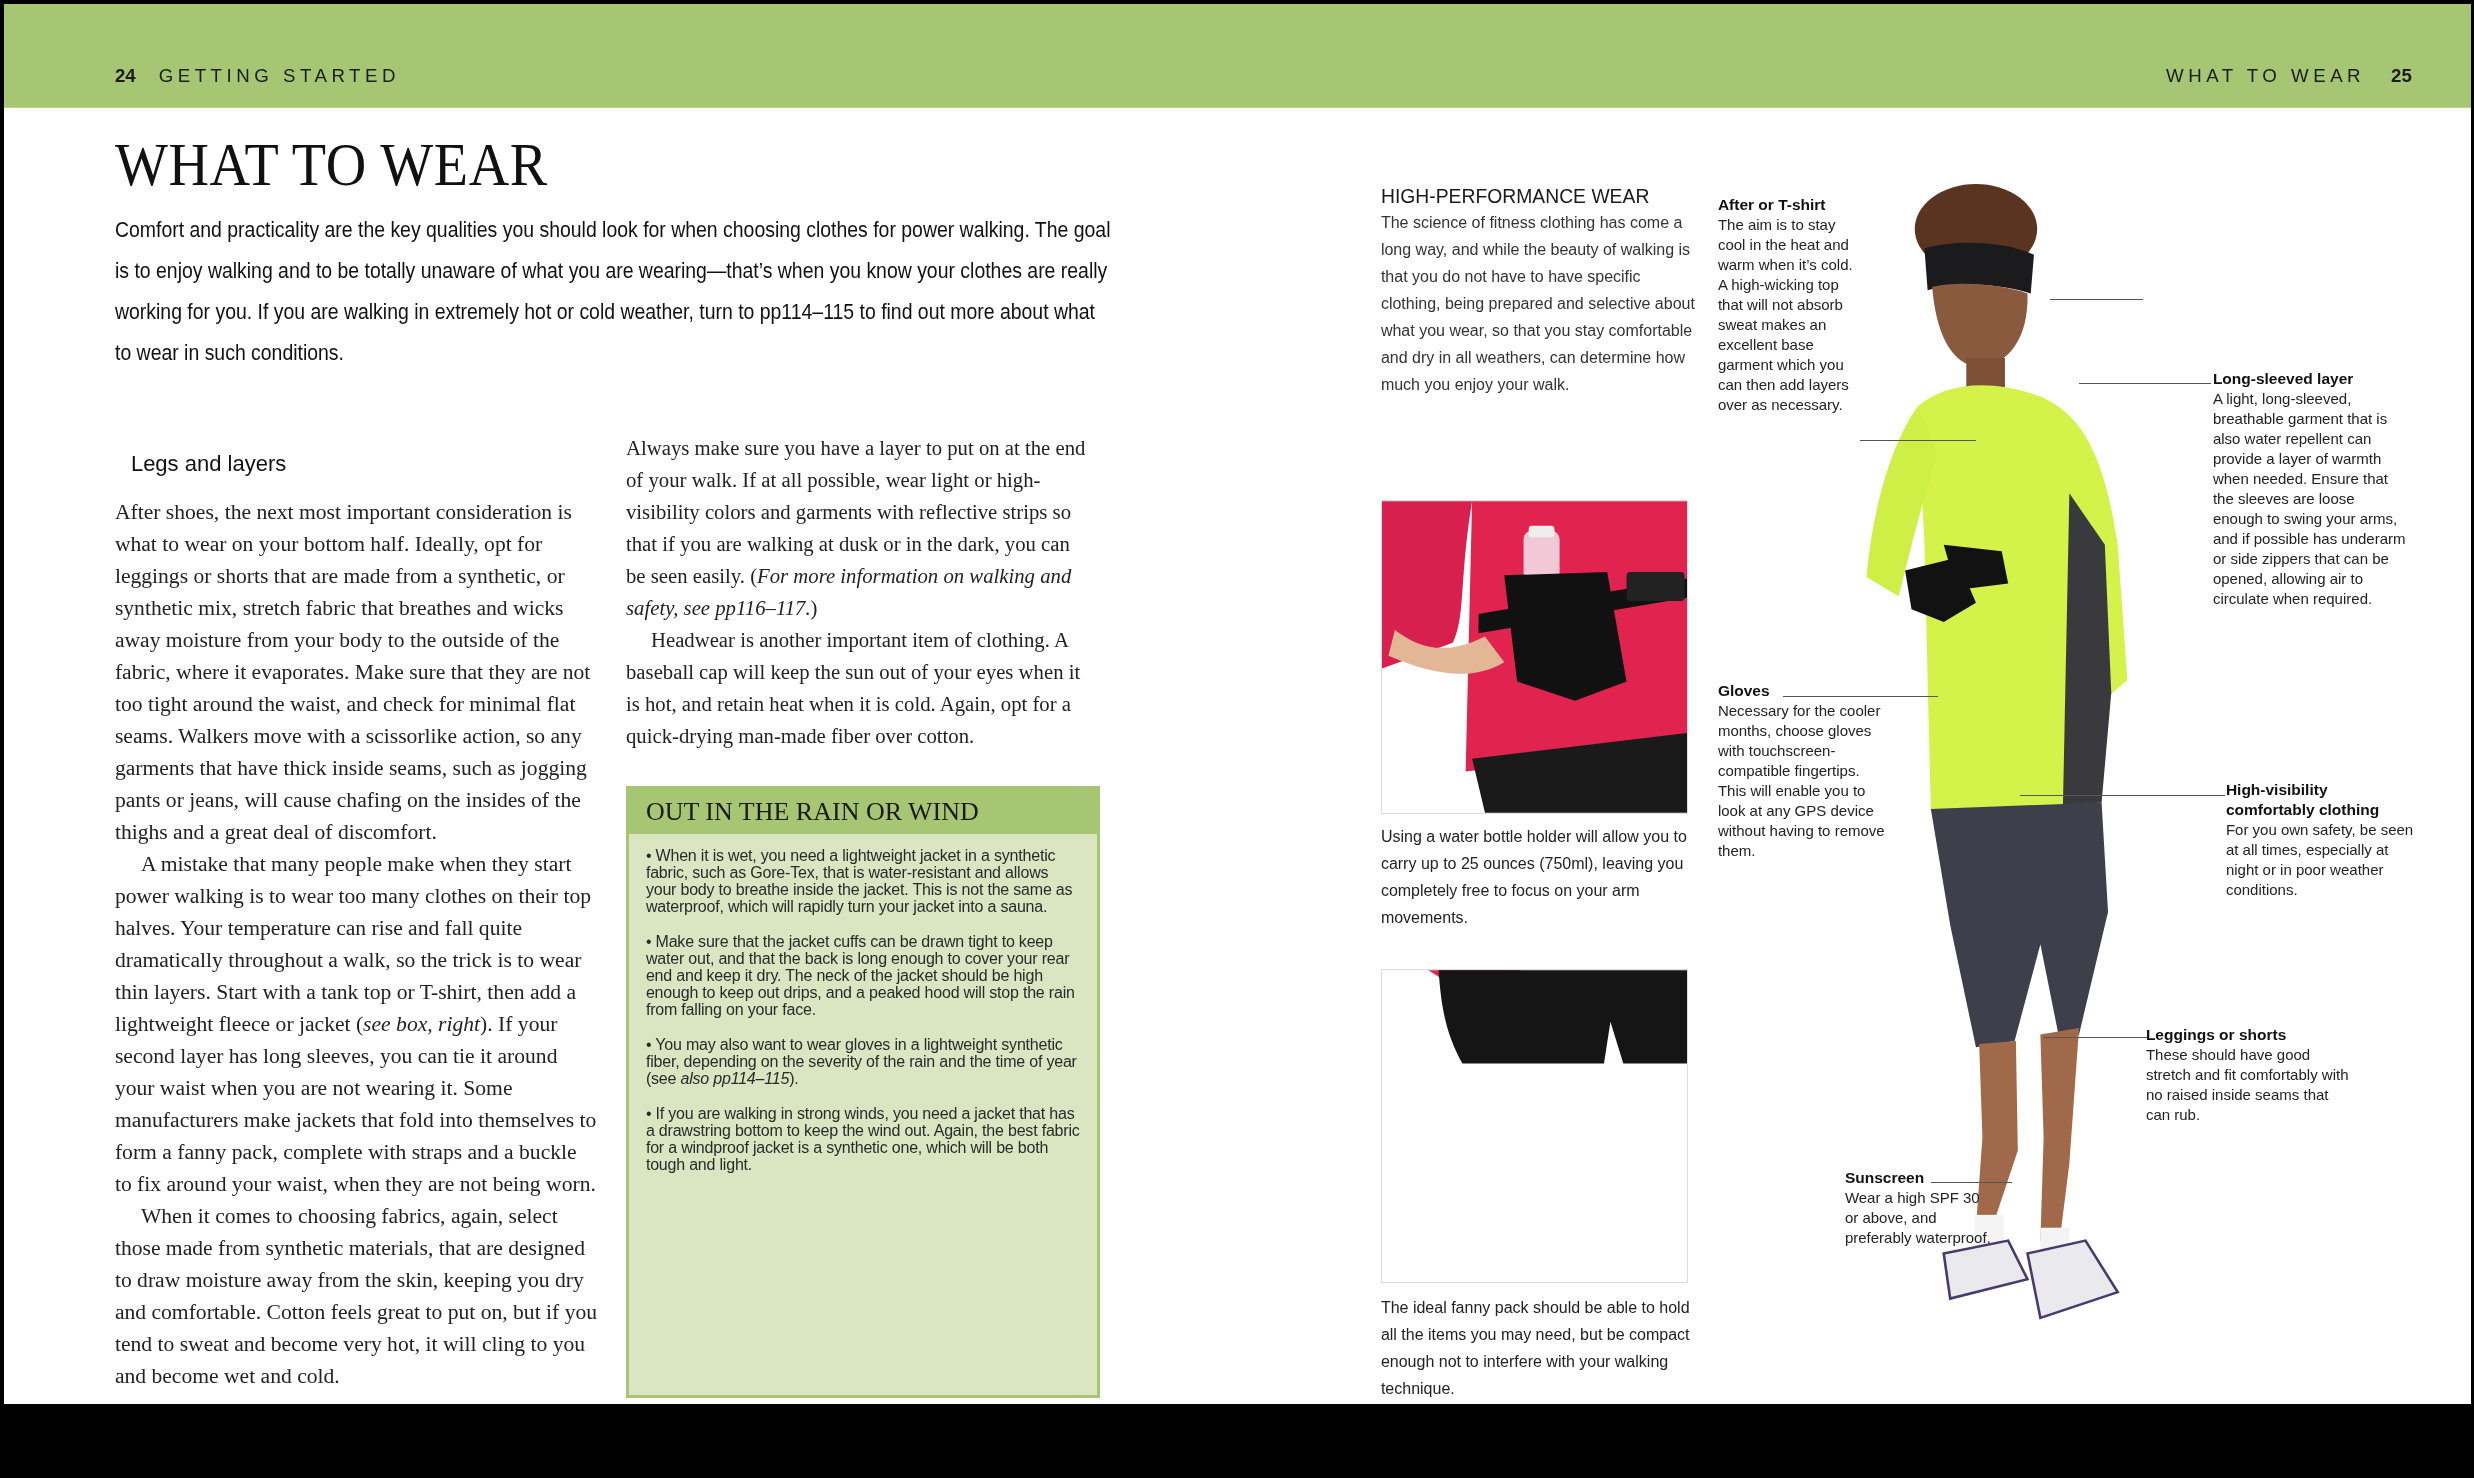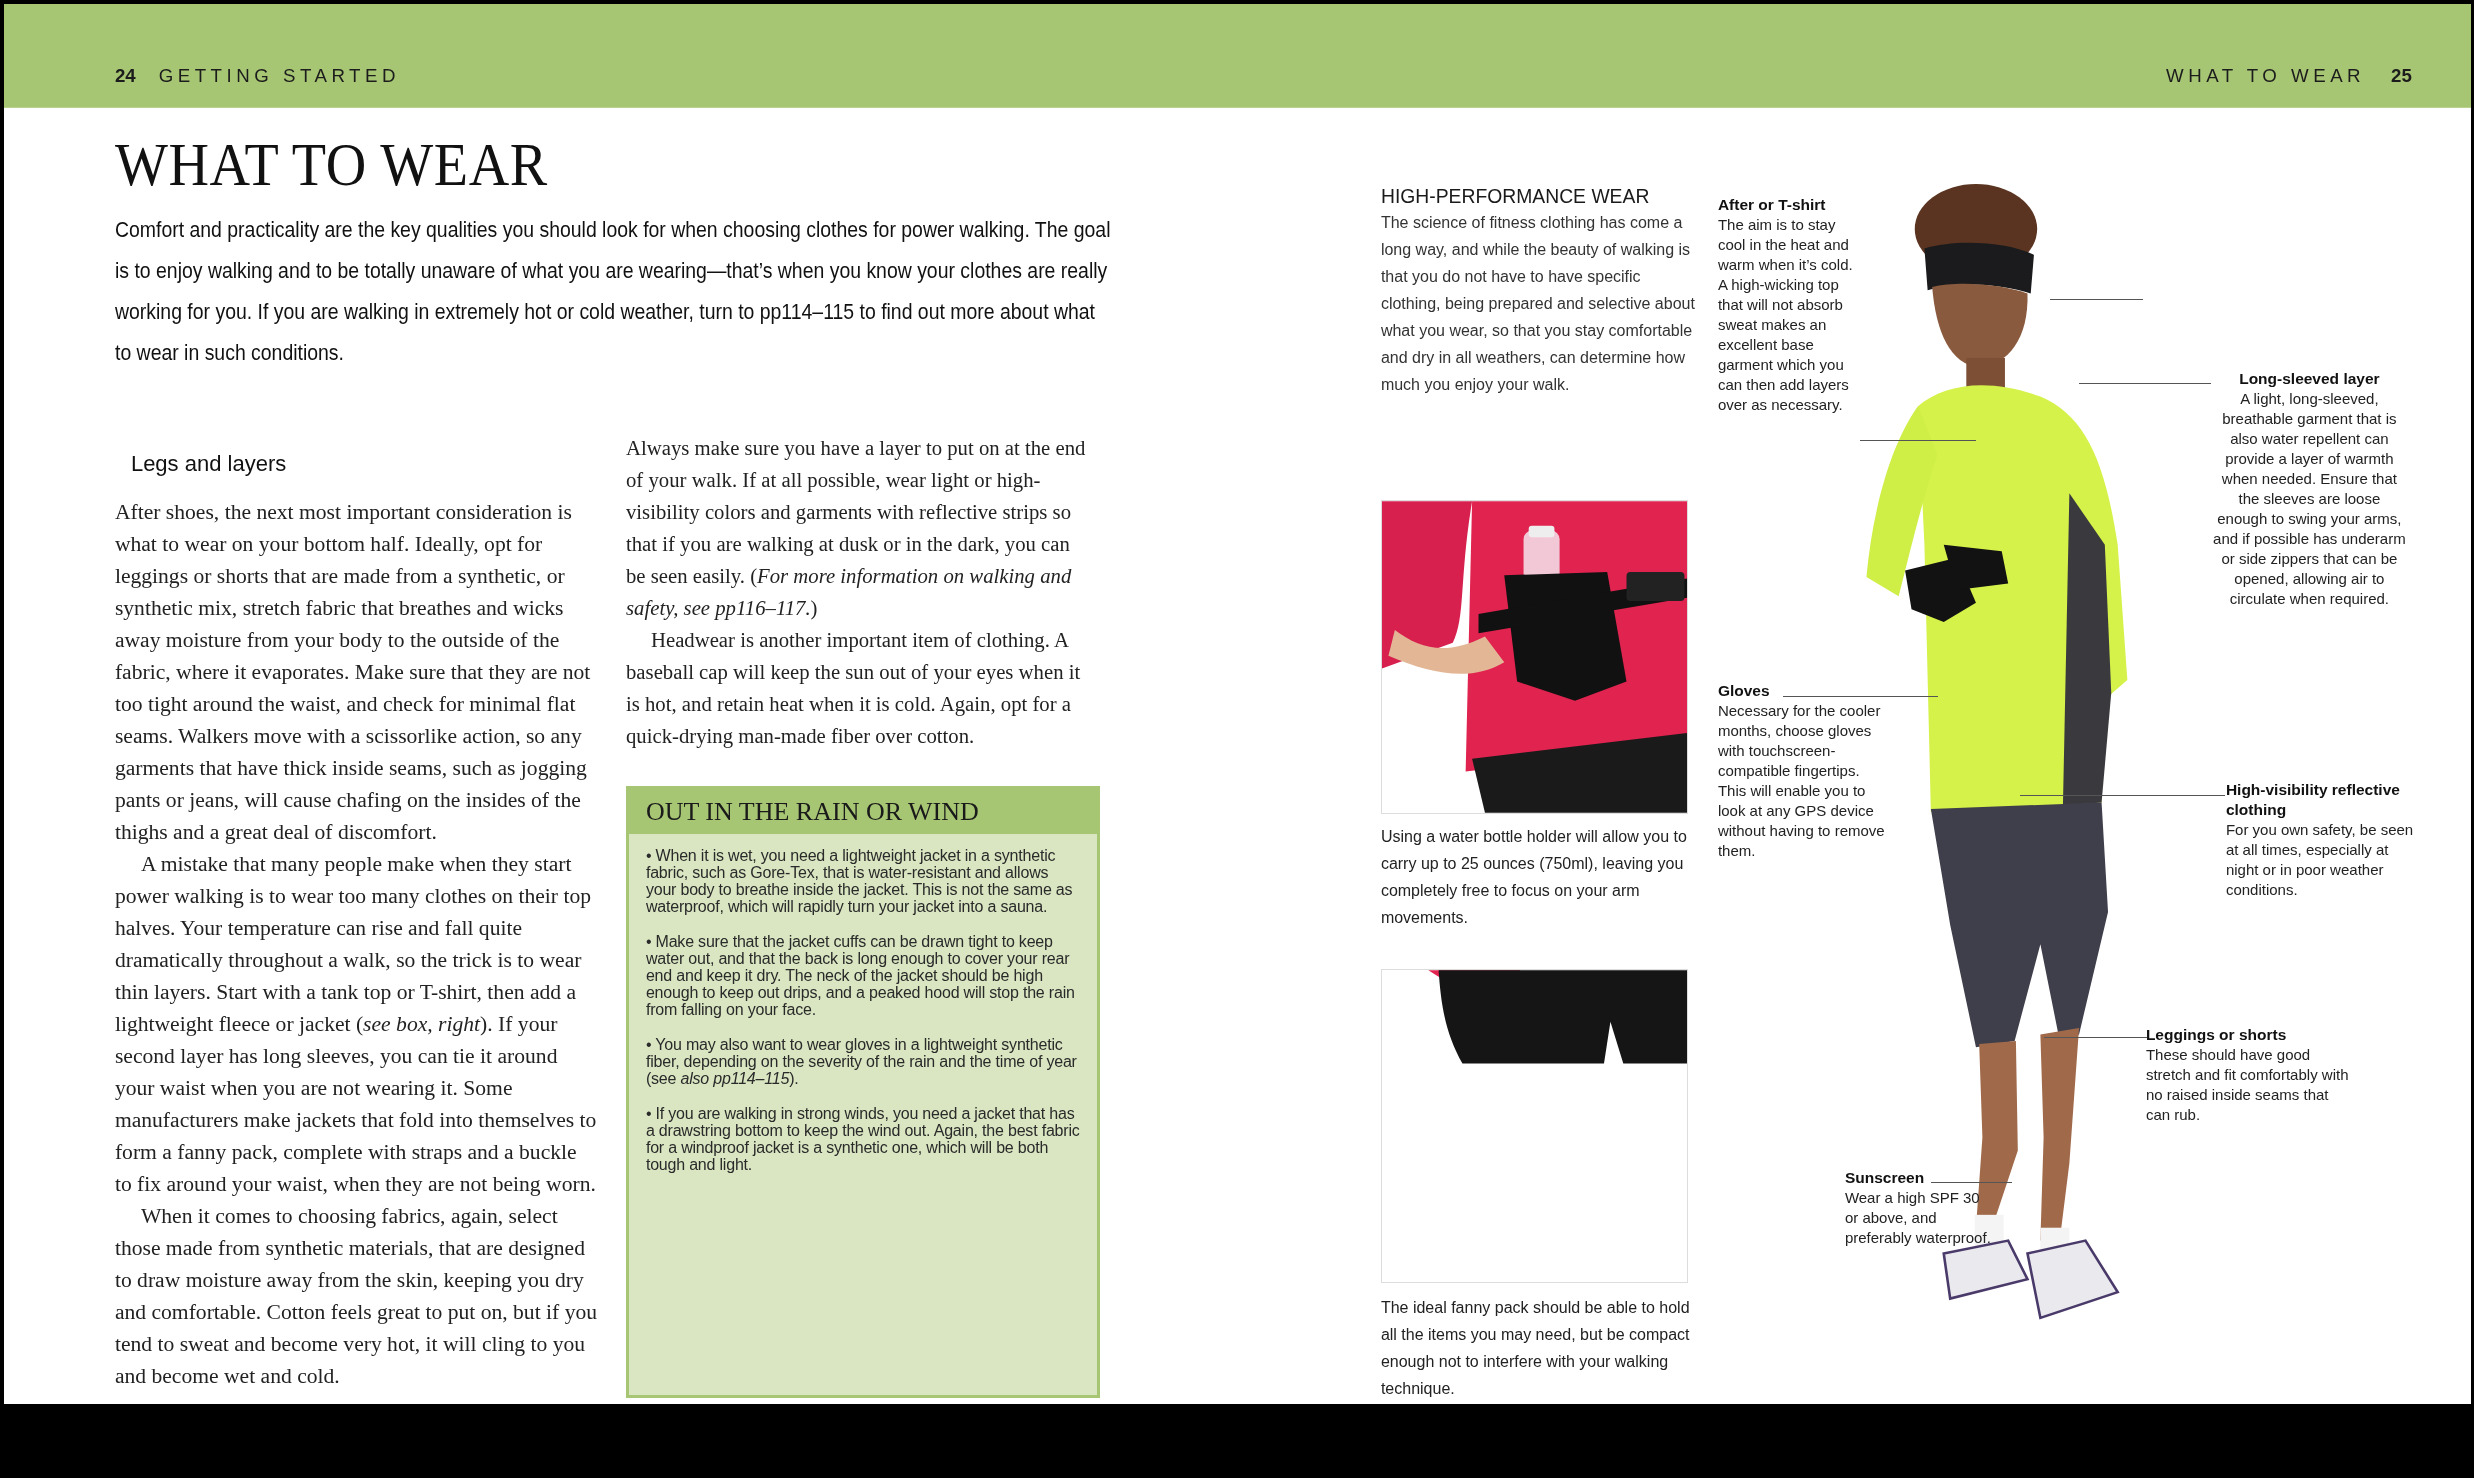--- a/index.html
+++ b/index.html
@@ -134,34 +134,34 @@
   </svg>
 
   <div class="lbl" style="left:1714px;top:191px;width:145px;">
     <b>After or T-shirt</b>
     <span>The aim is to stay cool in the heat and warm when it’s cold. A high-wicking top that will not absorb sweat makes an excellent base garment which you can then add layers over as necessary.</span>
   </div>
   <div class="lead" style="left:1856px;top:436px;width:116px;"></div>
 
   <div class="lead" style="left:2046px;top:295px;width:93px;"></div>
 
-  <div class="lbl" style="left:2209px;top:365px;width:193px;text-align:center;">
+  <div class="lbl" style="left:2209px;top:365px;width:193px;">
     <b>Long-sleeved layer</b>
     <span>A light, long-sleeved, breathable garment that is also water repellent can provide a layer of warmth when needed. Ensure that the sleeves are loose enough to swing your arms, and if possible has underarm or side zippers that can be opened, allowing air to circulate when required.</span>
   </div>
   <div class="lead" style="left:2075px;top:379px;width:132px;"></div>
 
   <div class="lbl" style="left:1714px;top:677px;width:168px;">
     <b>Gloves</b>
     <span>Necessary for the cooler months, choose gloves with touchscreen-compatible fingertips. This will enable you to look at any GPS device without having to remove them.</span>
   </div>
   <div class="lead" style="left:1779px;top:692px;width:155px;"></div>
 
   <div class="lbl" style="left:2222px;top:776px;width:193px;">
-    <b>High-visibility reflective clothing</b>
+    <b>High-visibility comfortably clothing</b>
     <span>For you own safety, be seen at all times, especially at night or in poor weather conditions.</span>
   </div>
   <div class="lead" style="left:2016px;top:791px;width:205px;"></div>
 
   <div class="lbl" style="left:2142px;top:1021px;width:206px;">
     <b>Leggings or shorts</b>
     <span>These should have good stretch and fit comfortably with no raised inside seams that can rub.</span>
   </div>
   <div class="lead" style="left:2040px;top:1033px;width:103px;"></div>
 

